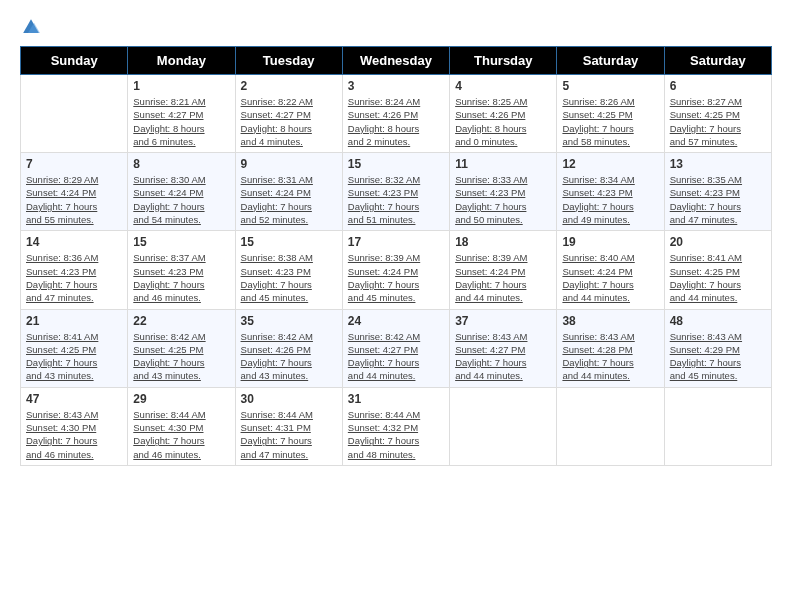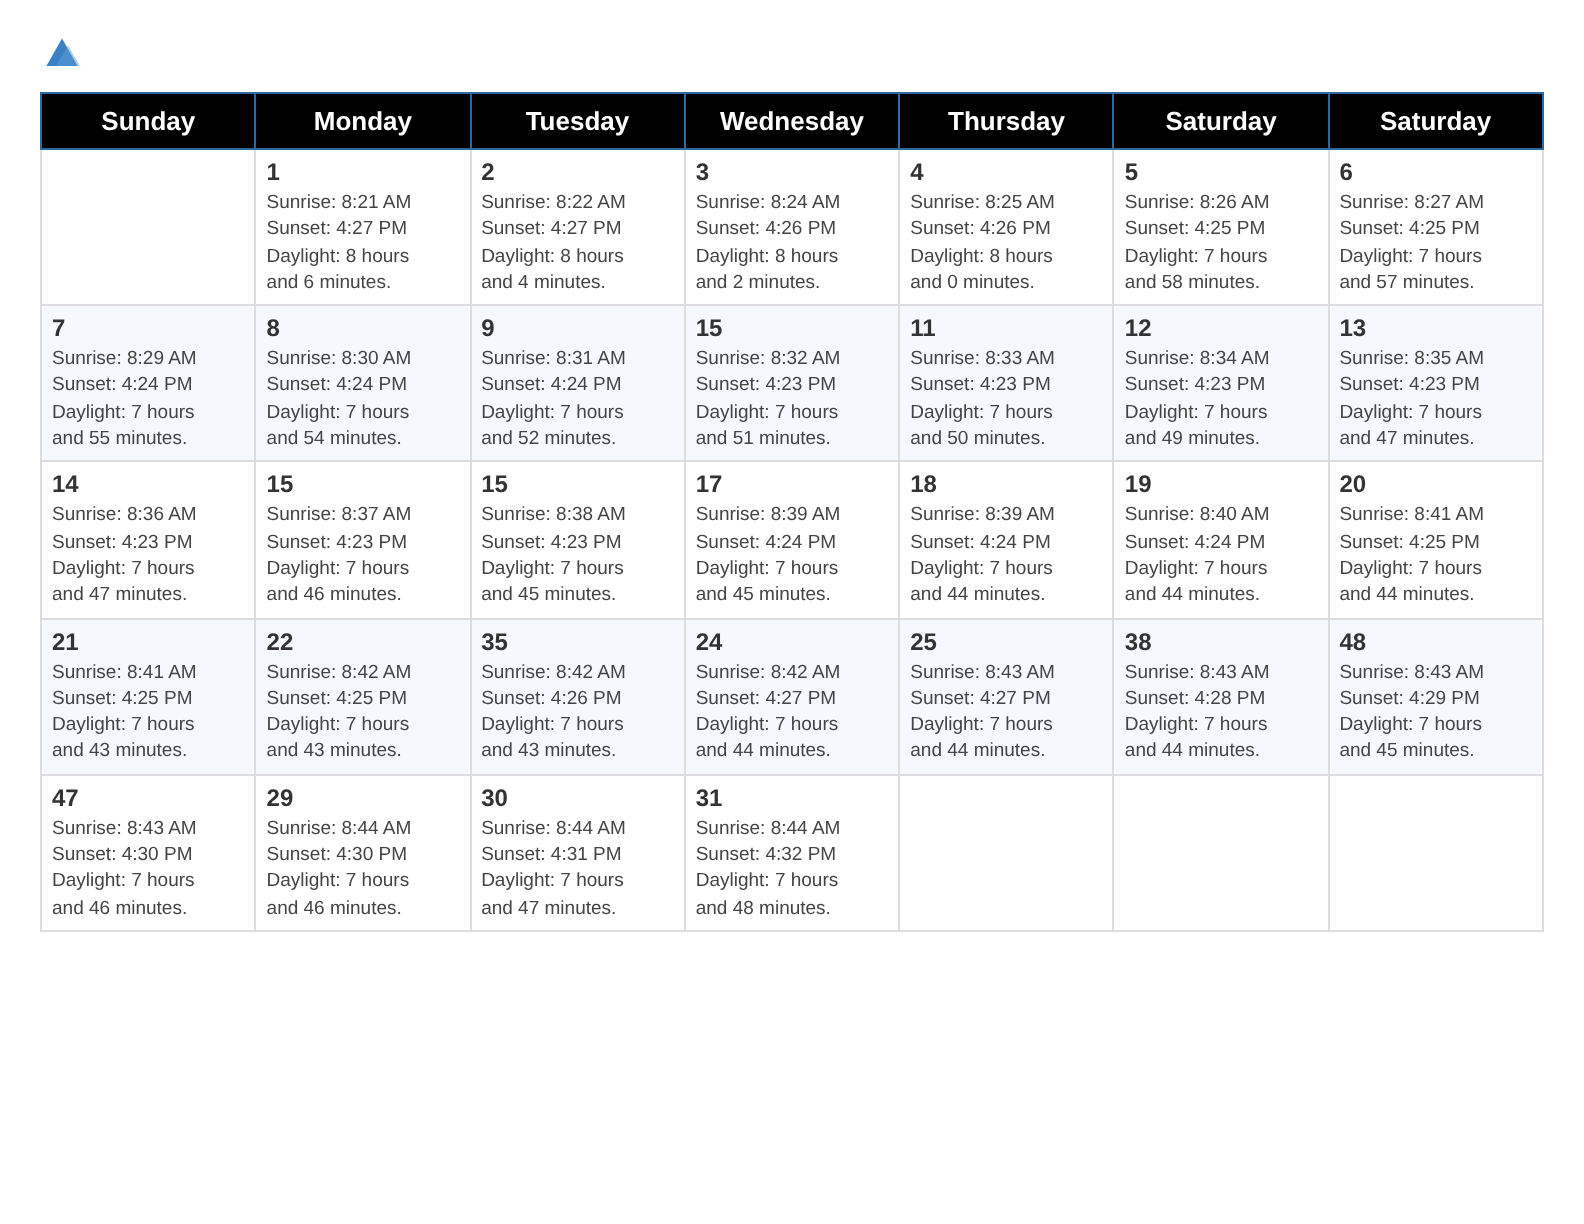--- a/index.html
+++ b/index.html
@@ -73,20 +73,21 @@
     .day-number {
       font-size: 12px;
       font-weight: bold;
       display: block;
       margin-bottom: 2px;
     }
     .day-info {
       font-size: 9.5px;
       line-height: 1.4;
       color: #444;
+      text-decoration: underline;
     }
     .calendar tr:nth-child(even) td {
       background-color: #f5f8ff;
     }
     .calendar tr:nth-child(odd) td {
       background-color: #fff;
     }
     .empty-cell {
       background-color: #fff;
     }
@@ -222,21 +223,21 @@
         </td>
         <td>
           <span class="day-number">35</span>
           <div class="day-info">Sunrise: 8:42 AM<br>Sunset: 4:26 PM<br>Daylight: 7 hours<br>and 43 minutes.</div>
         </td>
         <td>
           <span class="day-number">24</span>
           <div class="day-info">Sunrise: 8:42 AM<br>Sunset: 4:27 PM<br>Daylight: 7 hours<br>and 44 minutes.</div>
         </td>
         <td>
-          <span class="day-number">25</span>
+          <span class="day-number">37</span>
           <div class="day-info">Sunrise: 8:43 AM<br>Sunset: 4:27 PM<br>Daylight: 7 hours<br>and 44 minutes.</div>
         </td>
         <td>
           <span class="day-number">38</span>
           <div class="day-info">Sunrise: 8:43 AM<br>Sunset: 4:28 PM<br>Daylight: 7 hours<br>and 44 minutes.</div>
         </td>
         <td>
           <span class="day-number">48</span>
           <div class="day-info">Sunrise: 8:43 AM<br>Sunset: 4:29 PM<br>Daylight: 7 hours<br>and 45 minutes.</div>
         </td>

